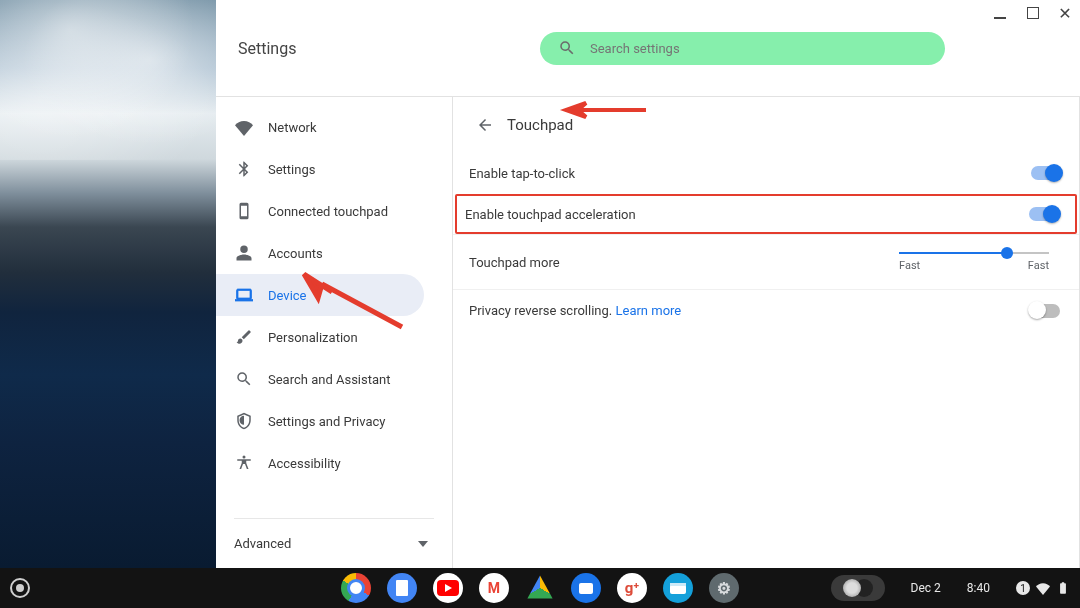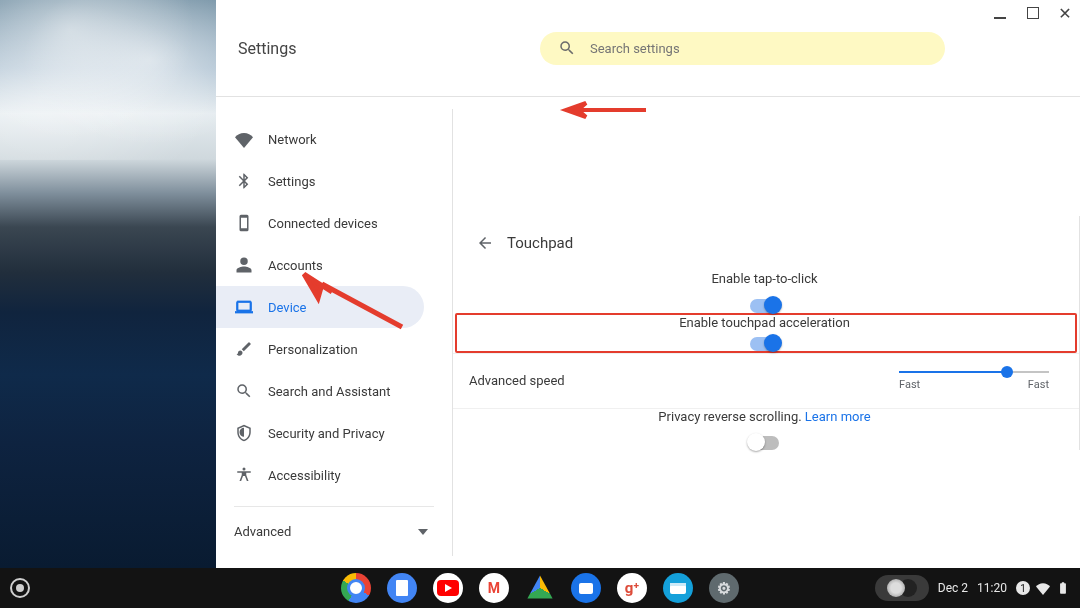--- a/index.html
+++ b/index.html
@@ -68,35 +68,35 @@
 }
 .settings-title {
   font-size: 16px;
   color: #444444;
   width: 215px;
 }
 .search-box {
   flex: 0 0 405px;
   height: 33px;
   margin-left: 87px;
-  background: #fef9c3;
+  background: #86efac;
   border-radius: 17px;
   display: flex;
   align-items: center;
   padding: 0 18px;
   color: #757575;
 }
 .search-box svg { width:18px; height:18px; fill:#6b6b6b; flex-shrink:0;}
 .search-box input {
   border: none; background: transparent; outline: none;
   margin-left: 14px; font-size: 13px; color:#5f6368; flex:1;
 }
 .search-box input::placeholder { color:#757575; }
 
-.settings-body { flex:1; display:flex; min-height:0;align-items:center;}
+.settings-body { flex:1; display:flex; min-height:0;}
 
 
 .nav {
   width: 237px;
   border-right: 1px solid #e2e2e2;
   padding-top: 9px;
   padding-bottom: 12px;
   display: flex;
   flex-direction: column;
 }
@@ -152,27 +152,26 @@
 }
 .back-btn svg{width:18px;height:18px;fill:#5f6368;}
 .page-title { font-size:15px; color:#3a3a3a; }
 
 .row {
   display:flex;
   align-items:center;
   justify-content:space-between;
   padding: 0 19px 0 16px;
   border-top: 1px solid #f0f0f0;
-  flex-direction: column;
 }
 .row.first { border-top:none; }
 .row .label { font-size:13px; color:#3a3a3a; }
 .row.tap   { height:42px; }
 .row.drag  { height:42px; }
-.row.accel { height:40px; border:2px solid #e43c2d; border-radius:2px; margin:0 2px; padding:0 17px 0 14px;}
+.row.accel { height:40px; border:2px solid #e43c2d; border-radius:2px; margin:0 2px; padding:0 17px 0 8px;}
 .row.speed { height:55px; flex-direction:column; align-items:stretch; justify-content:center; padding-right:30px;}
 .row.speed .speed-inner{display:flex; align-items:center; justify-content:space-between;}
 .row.reverse{ height:42px; }
 .row a.learn { color:#1a73e8; text-decoration:none; cursor:pointer;}
 
 
 .toggle {
   width:29px; height:14px; border-radius:8px; position:relative; cursor:pointer;
 }
 .toggle::after{
@@ -246,21 +245,21 @@
 .app-icon.msgs{background:#1a73e8;position:relative;}
 .app-icon.msgs::after{content:"";width:14px;height:11px;background:#fff;border-radius:2px;position:absolute;}
 .app-icon.gplus{background:#fff;color:#dd4b39;font-size:15px;}
 .app-icon.files{background:#14a0da;}
 .app-icon.files::after{content:"";width:16px;height:11px;background:#fff;border-radius:1px 1px 2px 2px;box-shadow:inset 0 3px 0 #cbe9f7;}
 .app-icon.sys{background:#5f6a6e;position:relative;}
 .app-icon.sys::after{content:"⚙";color:#d8dbdd;font-size:16px;}
 
 .shelf-right{
   margin-left:auto; display:flex; align-items:center;
-  color:#e8e8e8; font-size:12px; gap:9px;
+  color:#e8e8e8; font-size:12px; gap:26px;
 }
 .avatars{width:54px;height:26px;background:#3a3a3a;border-radius:13px;display:flex;align-items:center;justify-content:center;gap:-4px;}
 .avatars span{width:18px;height:18px;border-radius:50%;display:inline-block;}
 .avatars span:first-child{background:radial-gradient(circle,#ddd 40%,#888 100%);margin-right:-6px;z-index:1;}
 .avatars span:last-child{background:#222;}
 .status-icons{display:flex;gap:6px;align-items:center;}
 .status-icons svg{width:14px;height:14px;fill:#e8e8e8;}
 .pill{width:14px;height:14px;border-radius:50%;background:#e8e8e8;color:#131313;font-size:10px;display:inline-flex;align-items:center;justify-content:center;}
 </style>
 </head>
@@ -311,21 +310,21 @@
             </span>
             <span class="nav-text">Settings</span>
           </div>
 
           <div class="nav-item">
             <span class="nav-icon">
               <svg viewBox="0 0 24 24">
                   <path d="M16 1H8a2 2 0 0 0-2 2v18a2 2 0 0 0 2 2h8a2 2 0 0 0 2-2V3a2 2 0 0 0-2-2zm0 18H8V5h8v14z"></path>
                 </svg>
             </span>
-            <span class="nav-text">Connected devices</span>
+            <span class="nav-text">Connected touchpad</span>
           </div>
 
           <div class="nav-item">
             <span class="nav-icon">
               <svg viewBox="0 0 24 24">
                   <path d="M12 12a5 5 0 1 0-5-5 5 5 0 0 0 5 5zm0 2c-3.33 0-10 1.67-10 5v3h20v-3c0-3.33-6.67-5-10-5z"></path>
                 </svg>
             </span>
             <span class="nav-text">Accounts</span>
           </div>
@@ -356,21 +355,21 @@
             </span>
             <span class="nav-text">Search and Assistant</span>
           </div>
 
           <div class="nav-item">
             <span class="nav-icon">
               <svg viewBox="0 0 24 24">
                   <path d="M12 1 3 5v6c0 5.55 3.84 10.74 9 12 5.16-1.26 9-6.45 9-12V5l-9-4zm0 19.93C8.14 19.87 5 15.69 5 11V6.3l7-3.11 7 3.11V11c0 4.69-3.14 8.87-7 9.93zM12 5a6 6 0 0 0 0 12V5z"></path>
                 </svg>
             </span>
-            <span class="nav-text">Security and Privacy</span>
+            <span class="nav-text">Settings and Privacy</span>
           </div>
 
 
           <div class="nav-item">
             <span class="nav-icon">
               <svg viewBox="0 0 24 24">
                   <path d="M12 2a2 2 0 1 1-2 2 2 2 0 0 1 2-2zm9 5H3v2h6v3l-3 8h2.2l2.5-6.7h2.6L15.8 20H18l-3-8V9h6V7z"></path>
                 </svg>
             </span>
             <span class="nav-text">Accessibility</span>
@@ -400,21 +399,21 @@
         </div>
 
 
         <div class="row accel">
           <span class="label">Enable touchpad acceleration</span>
           <span class="toggle on"></span>
         </div>
 
         <div class="row speed">
           <div class="speed-inner">
-            <span class="label">Advanced speed</span>
+            <span class="label">Touchpad more</span>
             <div class="slider-wrap">
               <div class="slider-track">
                 <div class="fill" style="width:72%"></div>
                 <div class="thumb" style="left:72%"></div>
               </div>
               <div class="slider-labels">
                 <span>Fast</span>
                 <span>Fast</span>
               </div>
             </div>
@@ -460,21 +459,21 @@
     <span class="app-icon files"></span>
     <span class="app-icon sys"></span>
   </div>
 
   <div class="shelf-right">
     <span class="avatars">
         <span></span>
         <span></span>
       </span>
     <span>Dec 2</span>
-    <span>11:20</span>
+    <span>8:40</span>
     <span class="status-icons">
       <span class="pill">1</span>
       <svg viewBox="0 0 24 24">
           <path d="M12 4C7 4 2.73 6.2 0 9.5L12 24 24 9.5C21.27 6.2 17 4 12 4z"></path>
         </svg>
       <svg viewBox="0 0 24 24">
           <path d="M15.67 4H14V2h-4v2H8.33A1.33 1.33 0 0 0 7 5.33v15.33A1.33 1.33 0 0 0 8.33 22h7.33A1.33 1.33 0 0 0 17 20.67V5.33A1.33 1.33 0 0 0 15.67 4z"></path>
         </svg>
     </span>
   </div>

